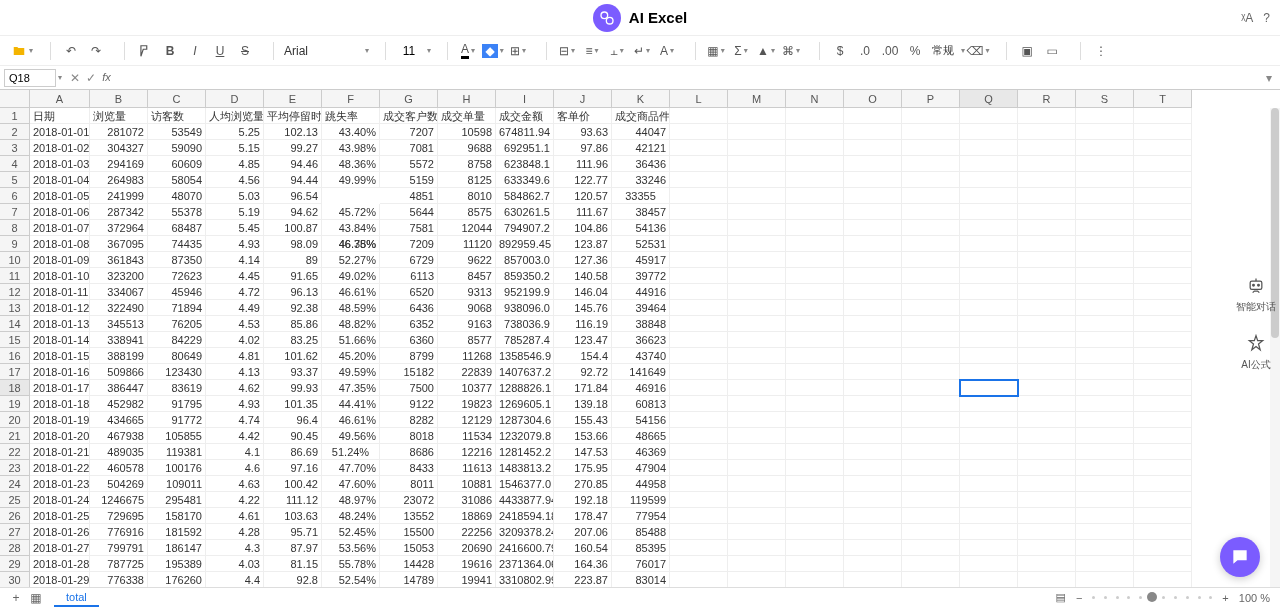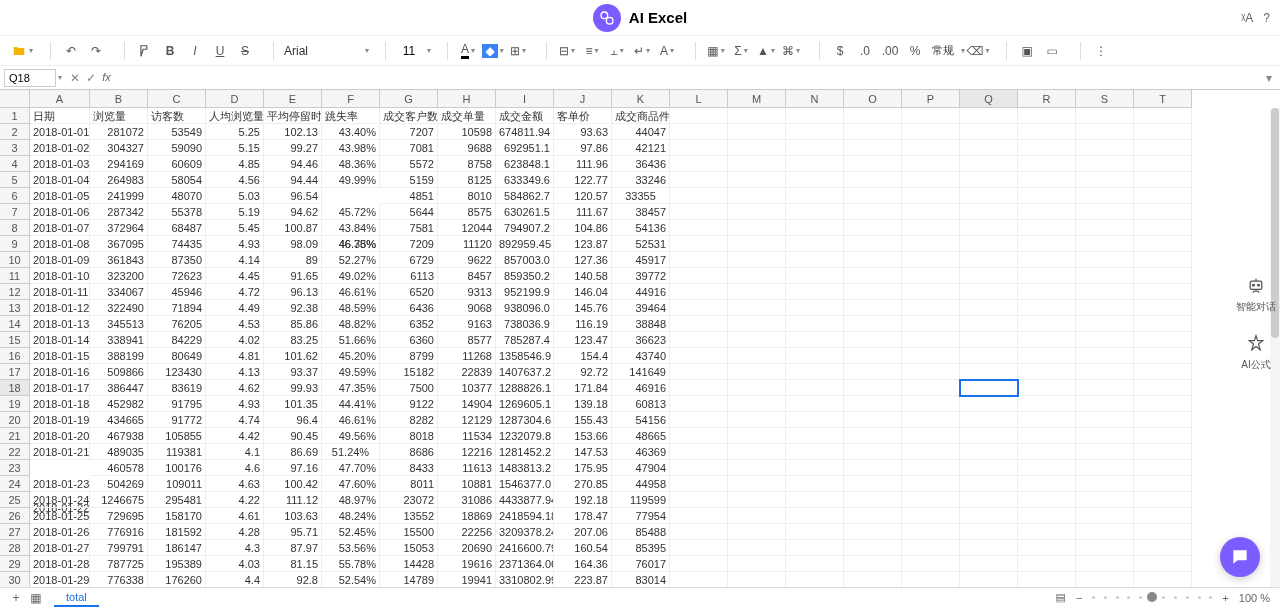--- a/index.html
+++ b/index.html
@@ -628,21 +628,21 @@
         <div class="cell" style="width: 58px;"></div>
       </div>
       <div class="row">
         <div class="cell" style="width: 60px;">2018-01-18</div>
         <div class="cell r" style="width: 58px;">452982</div>
         <div class="cell r" style="width: 58px;">91795</div>
         <div class="cell r" style="width: 58px;">4.93</div>
         <div class="cell r" style="width: 58px;">101.35</div>
         <div class="cell r" style="width: 58px;">44.41%</div>
         <div class="cell r" style="width: 58px;">9122</div>
-        <div class="cell r" style="width: 58px;">14904</div>
+        <div class="cell r" style="width: 58px;">19823</div>
         <div class="cell r" style="width: 58px;">1269605.1</div>
         <div class="cell r" style="width: 58px;">139.18</div>
         <div class="cell r" style="width: 58px;">60813</div>
         <div class="cell" style="width: 58px;"></div>
         <div class="cell" style="width: 58px;"></div>
         <div class="cell" style="width: 58px;"></div>
         <div class="cell" style="width: 58px;"></div>
         <div class="cell" style="width: 58px;"></div>
         <div class="cell" style="width: 58px;"></div>
         <div class="cell" style="width: 58px;"></div>
@@ -709,21 +709,21 @@
         <div class="cell" style="width: 58px;"></div>
         <div class="cell" style="width: 58px;"></div>
         <div class="cell" style="width: 58px;"></div>
         <div class="cell" style="width: 58px;"></div>
         <div class="cell" style="width: 58px;"></div>
         <div class="cell" style="width: 58px;"></div>
         <div class="cell" style="width: 58px;"></div>
         <div class="cell" style="width: 58px;"></div>
       </div>
       <div class="row">
-        <div class="cell" style="width: 60px; margin-top: 40px;">2018-01-22</div>
+        <div class="cell" style="width: 60px;">2018-01-22</div>
         <div class="cell r" style="width: 58px;">460578</div>
         <div class="cell r" style="width: 58px;">100176</div>
         <div class="cell r" style="width: 58px;">4.6</div>
         <div class="cell r" style="width: 58px;">97.16</div>
         <div class="cell r" style="width: 58px;">47.70%</div>
         <div class="cell r" style="width: 58px;">8433</div>
         <div class="cell r" style="width: 58px;">11613</div>
         <div class="cell r" style="width: 58px;">1483813.2</div>
         <div class="cell r" style="width: 58px;">175.95</div>
         <div class="cell r" style="width: 58px;">47904</div>

